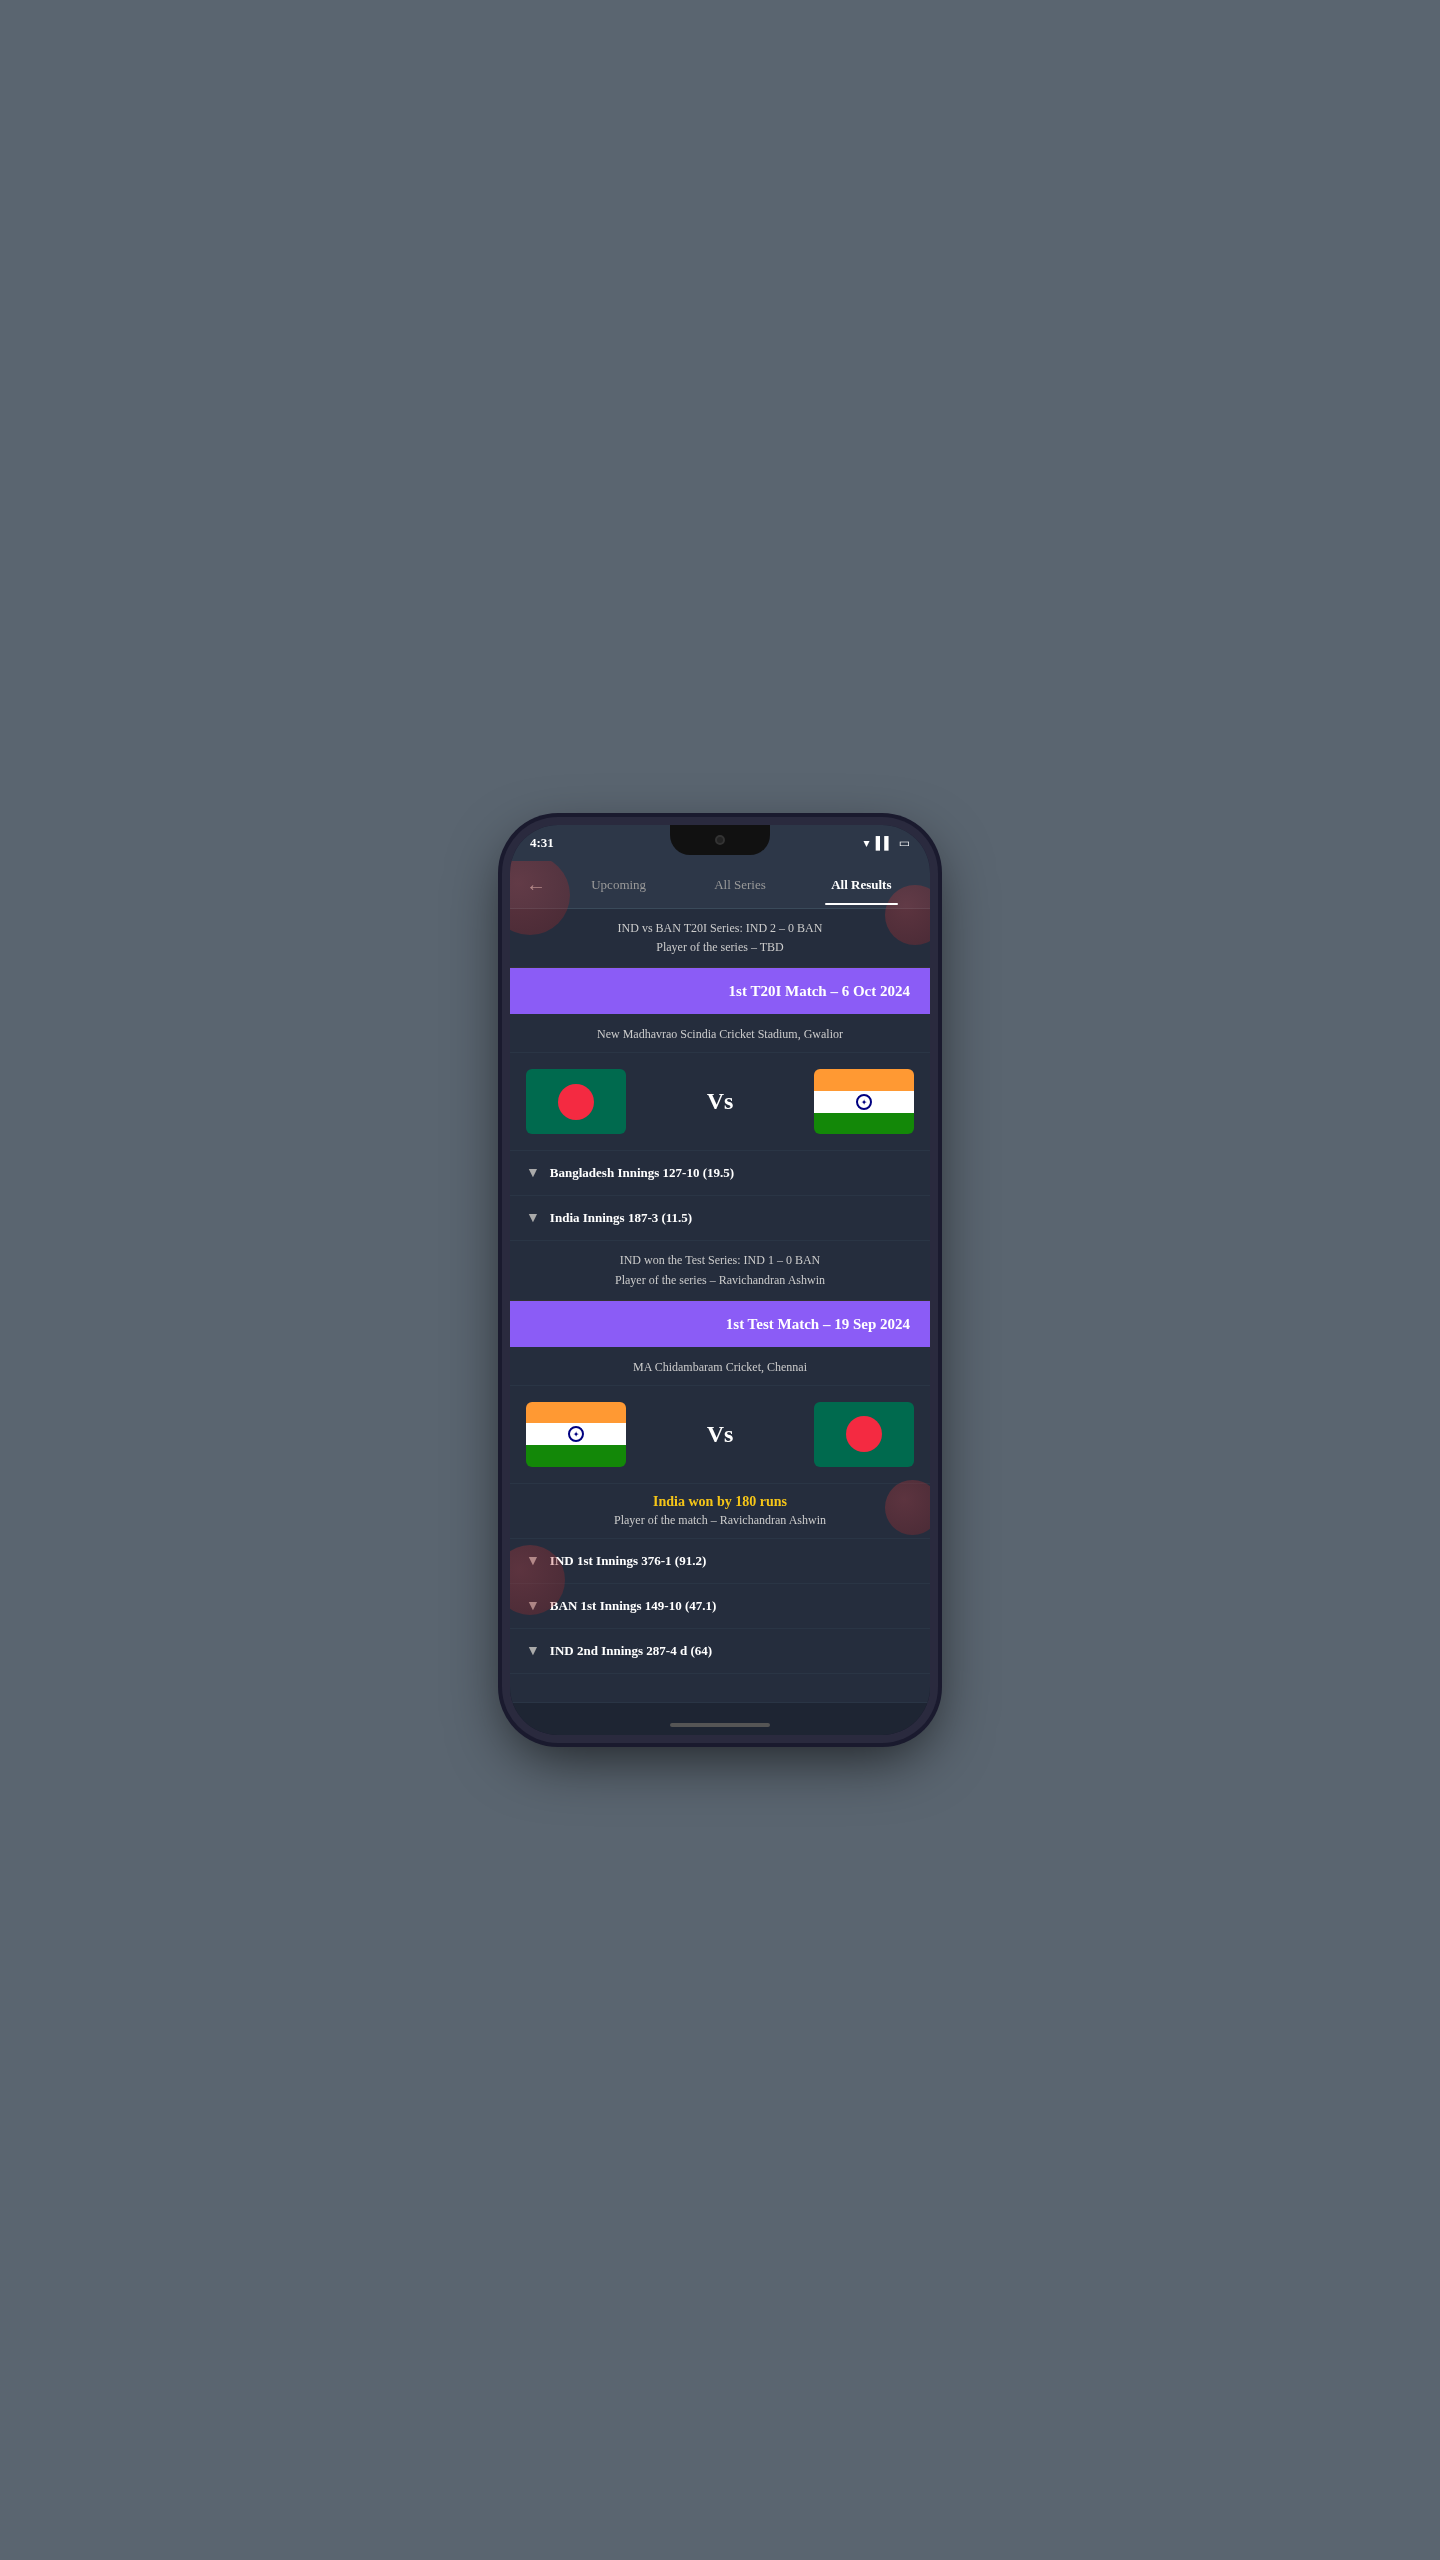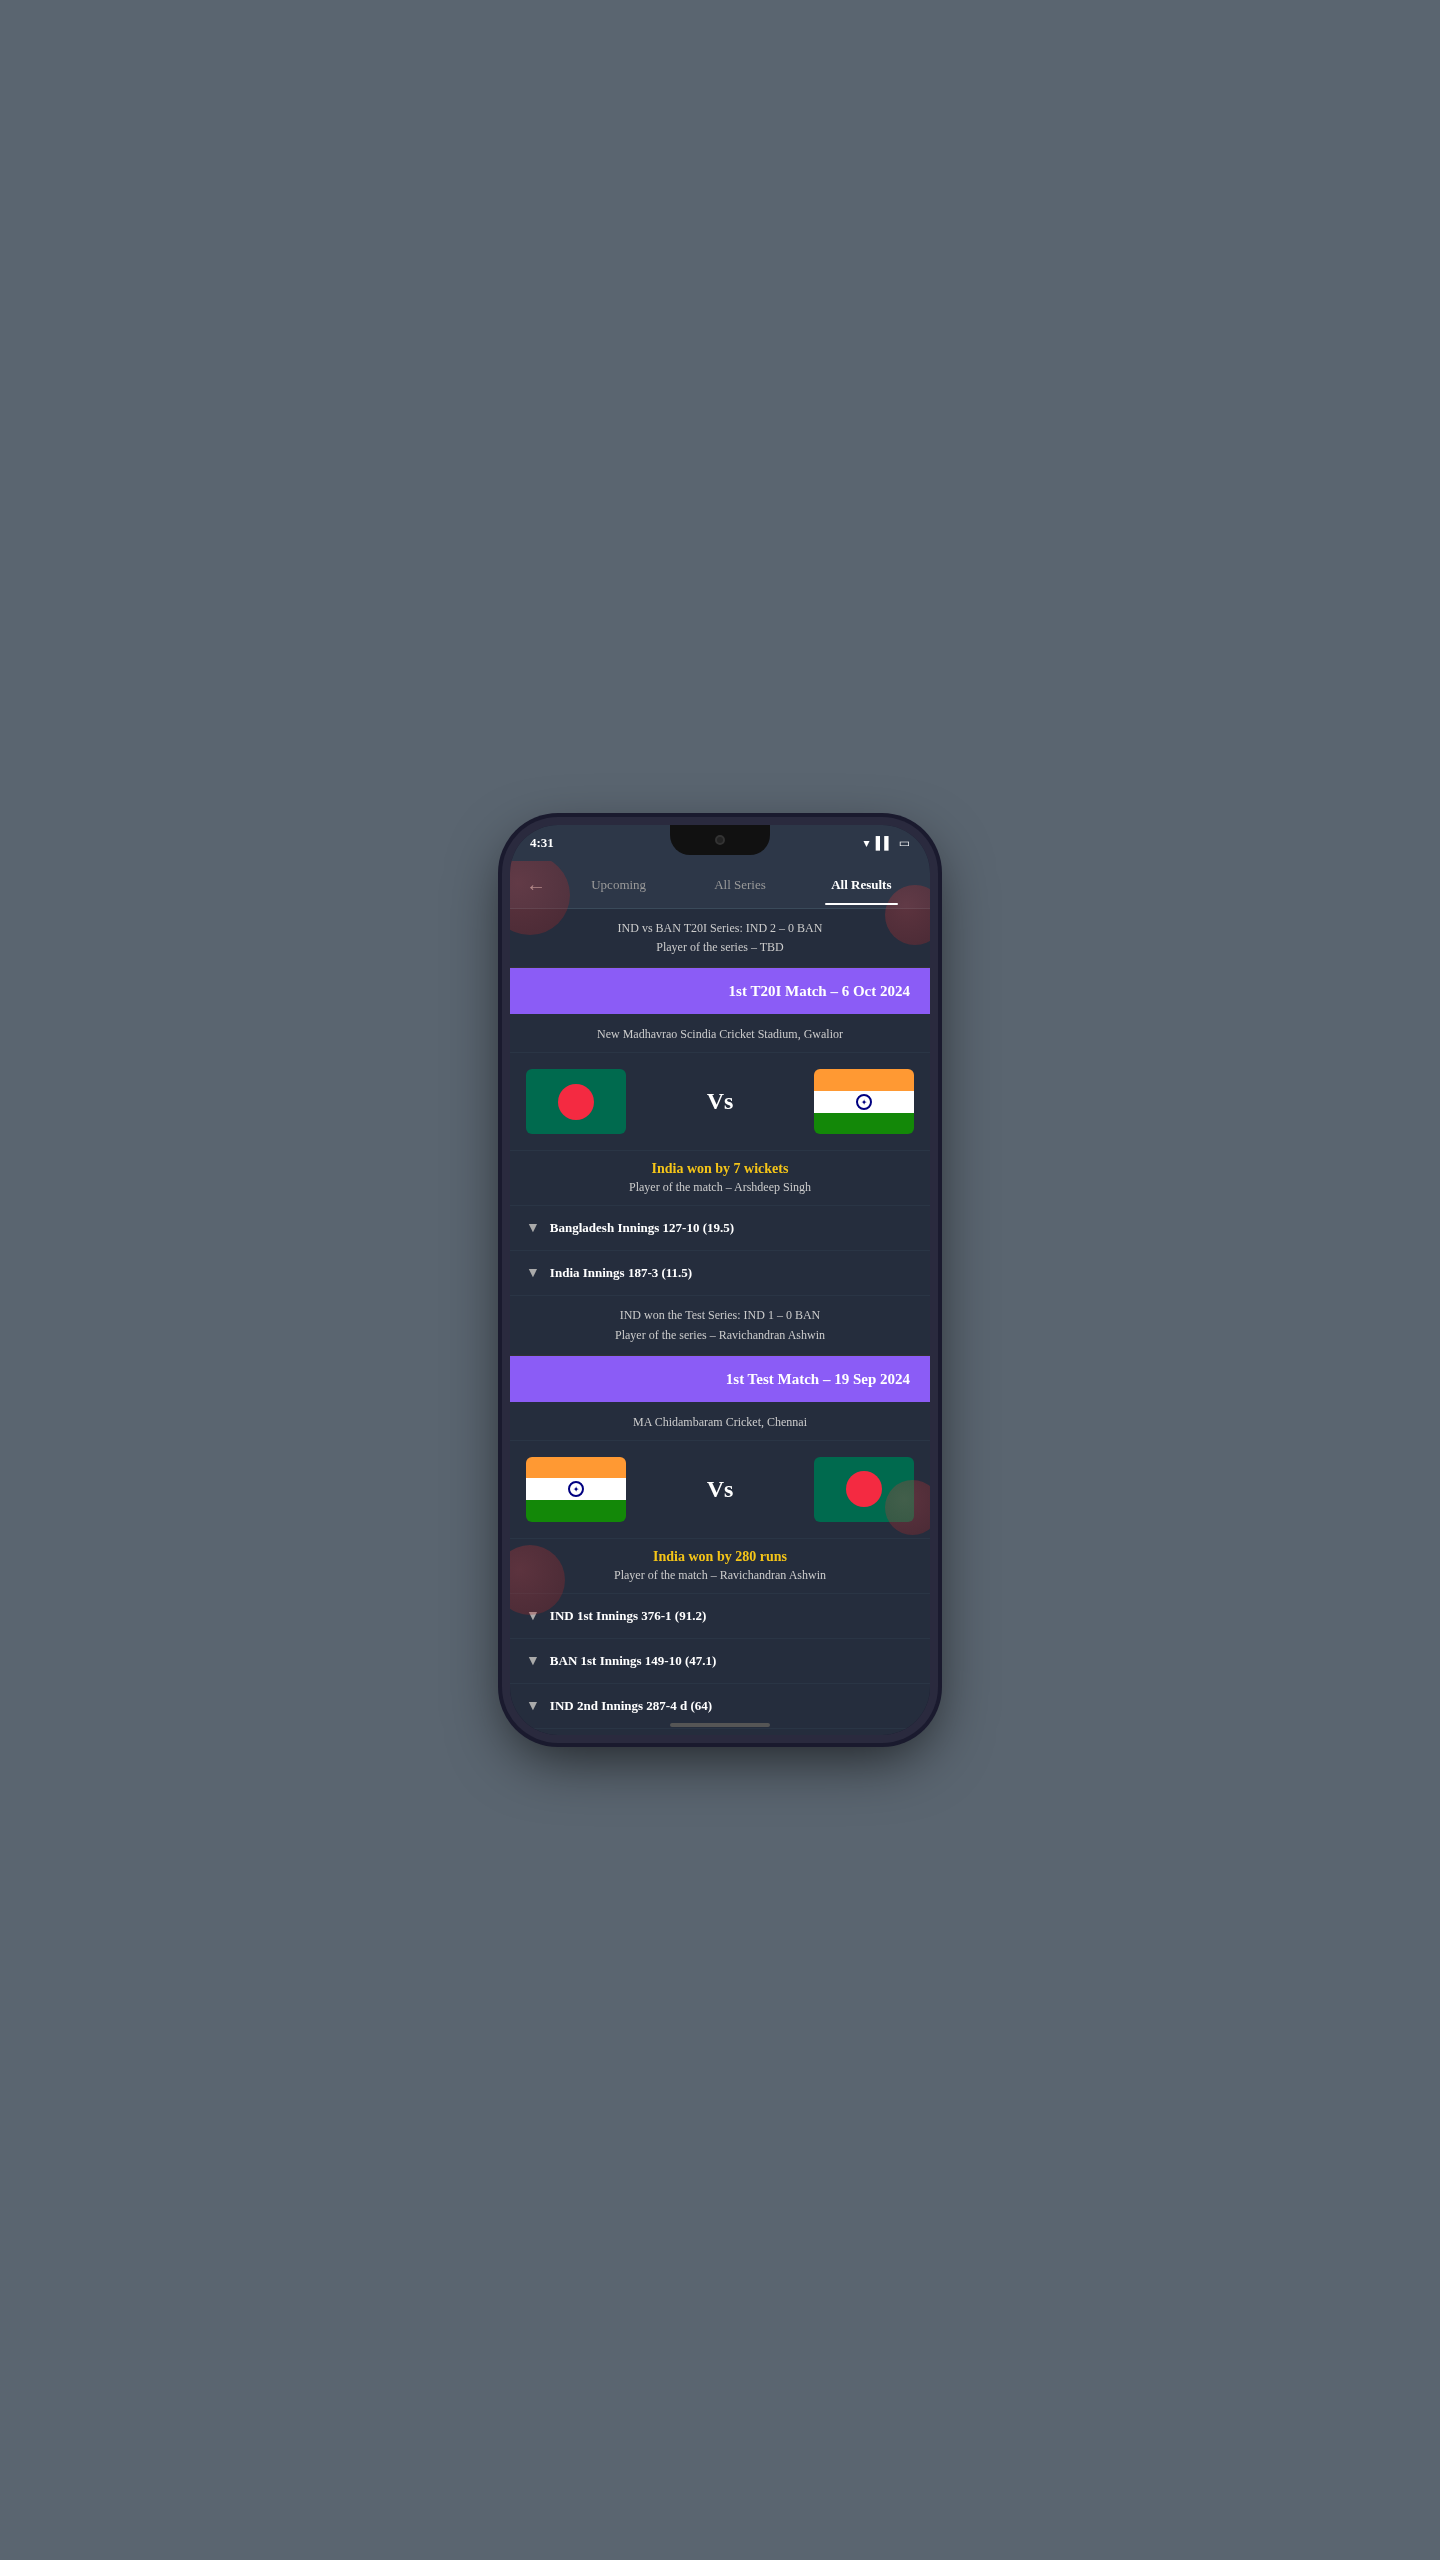--- a/index.html
+++ b/index.html
@@ -373,24 +373,20 @@
         <div class="flag-india">
           <div class="stripe-orange"></div>
           <div class="stripe-white">
             <div class="ashoka-chakra"></div>
           </div>
           <div class="stripe-green"></div>
         </div>
       </div>
     </div>
 
-    <div class="result-section">
-      <div class="result-text">India won by 7 wickets</div>
-      <div class="potm-text">Player of the match – Arshdeep Singh</div>
-    </div>
 
     <div class="innings-row">
       <span class="innings-chevron">▼</span>
       <span class="innings-text">Bangladesh Innings 127-10 (19.5)</span>
     </div>
 
     <div class="innings-row">
       <span class="innings-chevron">▼</span>
       <span class="innings-text">India Innings 187-3 (11.5)</span>
     </div>
@@ -422,21 +418,21 @@
       <div class="vs-text">Vs</div>
 
       <div class="team-flag">
         <div class="flag-bangladesh">
           <div class="circle"></div>
         </div>
       </div>
     </div>
 
     <div class="result-section">
-      <div class="result-text">India won by 280 runs</div>
+      <div class="result-text">India won by 180 runs</div>
       <div class="potm-text">Player of the match – Ravichandran Ashwin</div>
     </div>
 
     <div class="innings-row">
       <span class="innings-chevron">▼</span>
       <span class="innings-text">IND 1st Innings 376-1 (91.2)</span>
     </div>
 
     <div class="innings-row">
       <span class="innings-chevron">▼</span>

